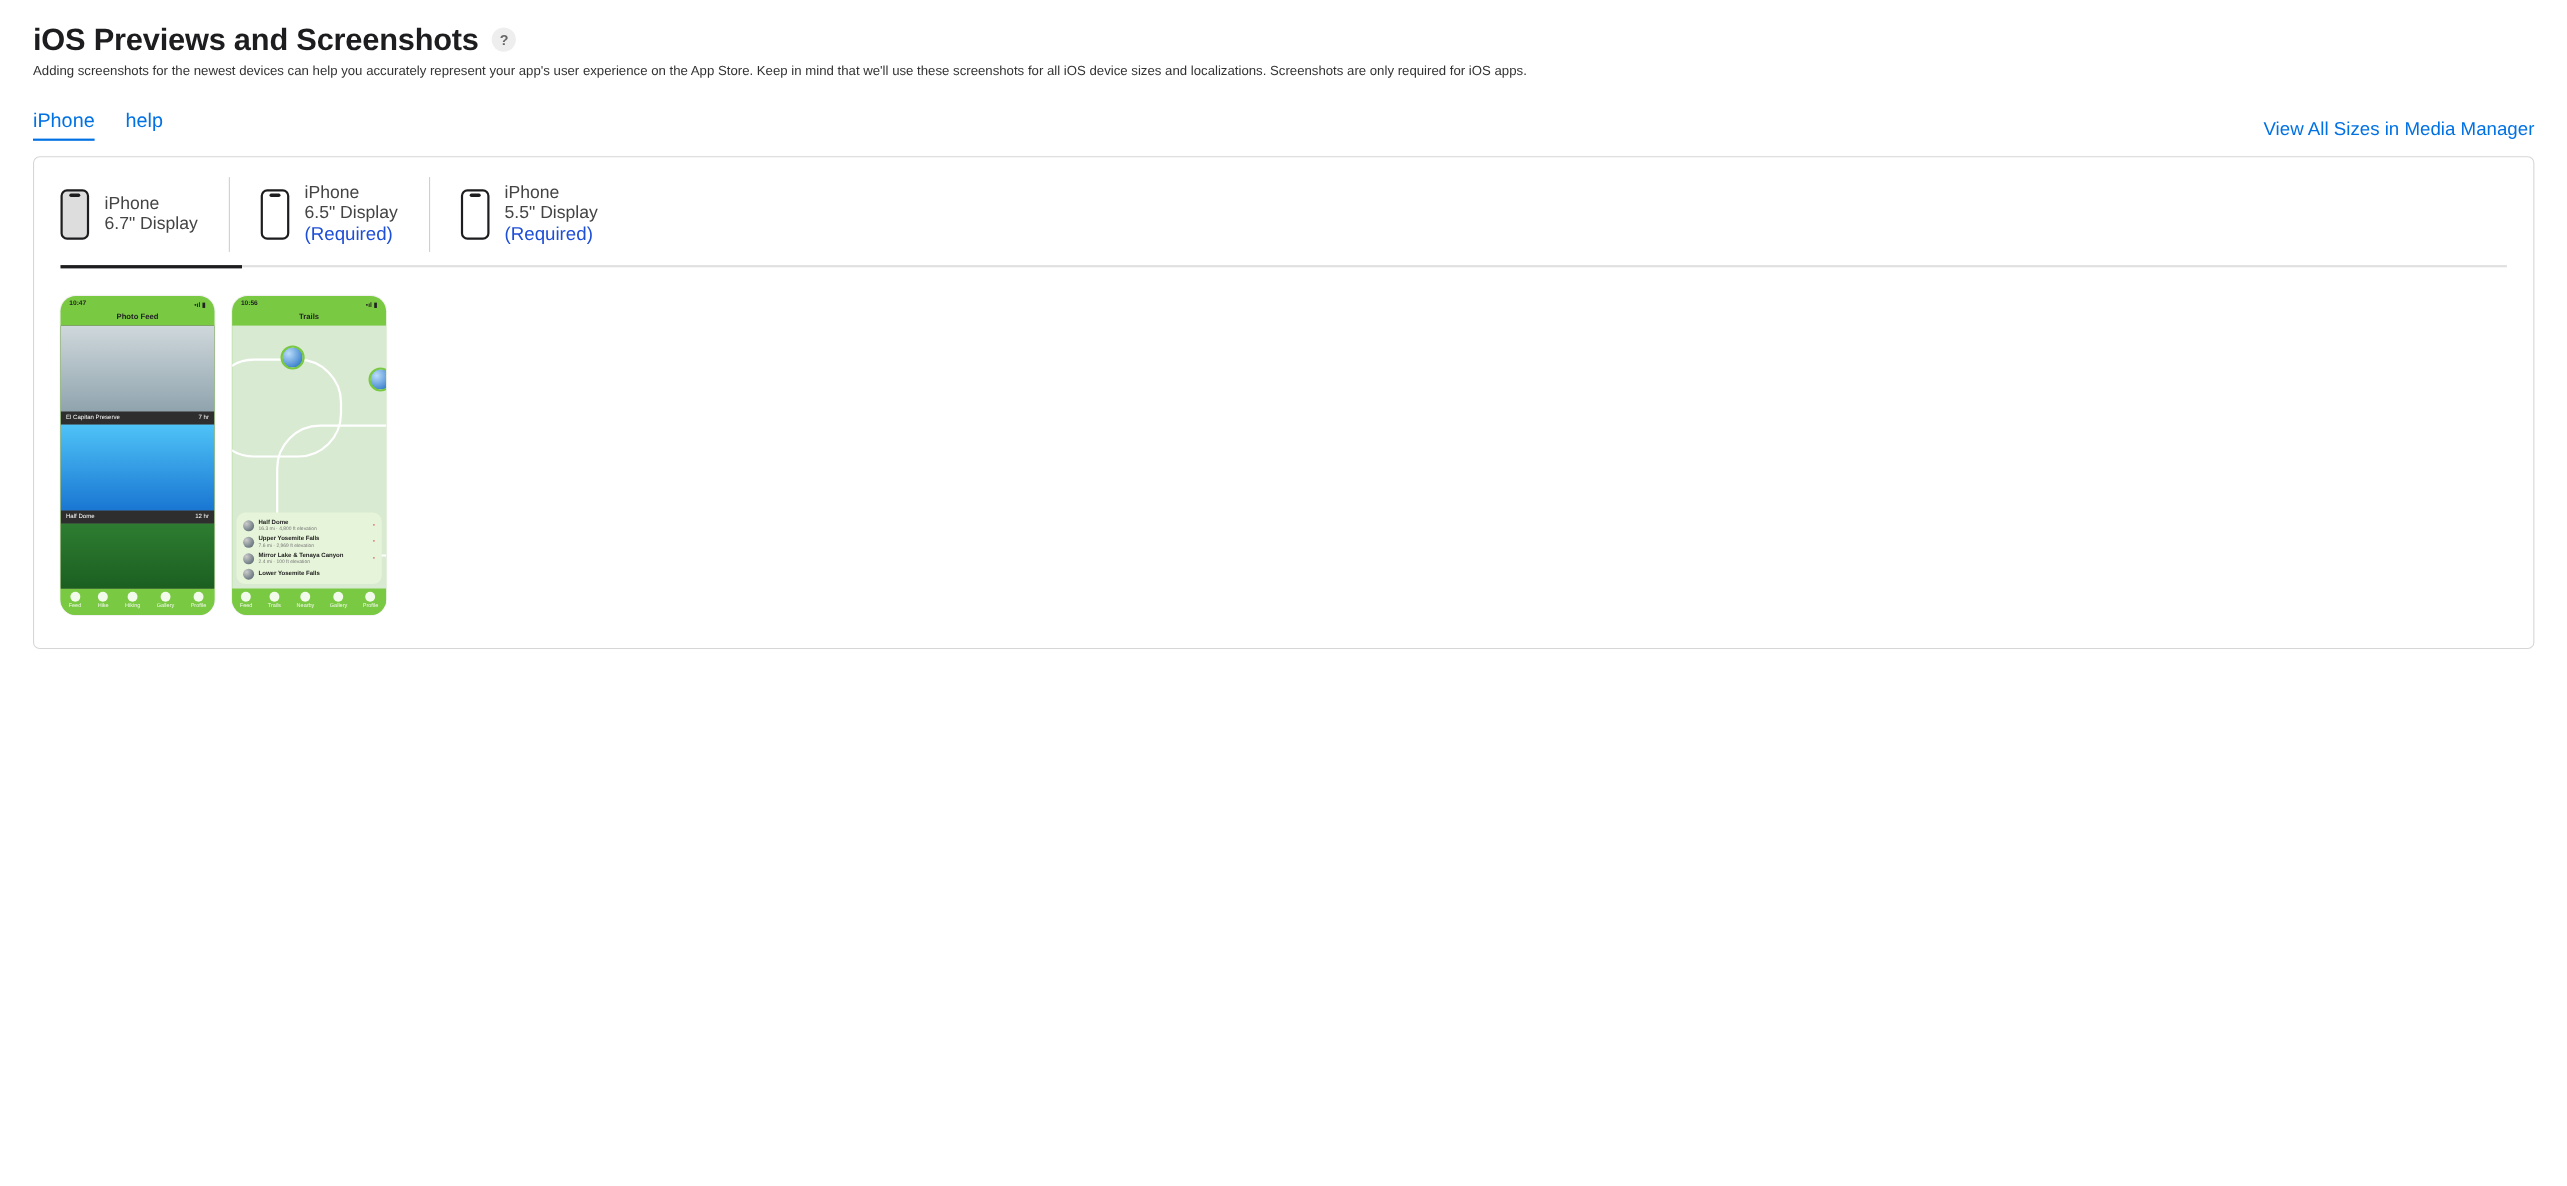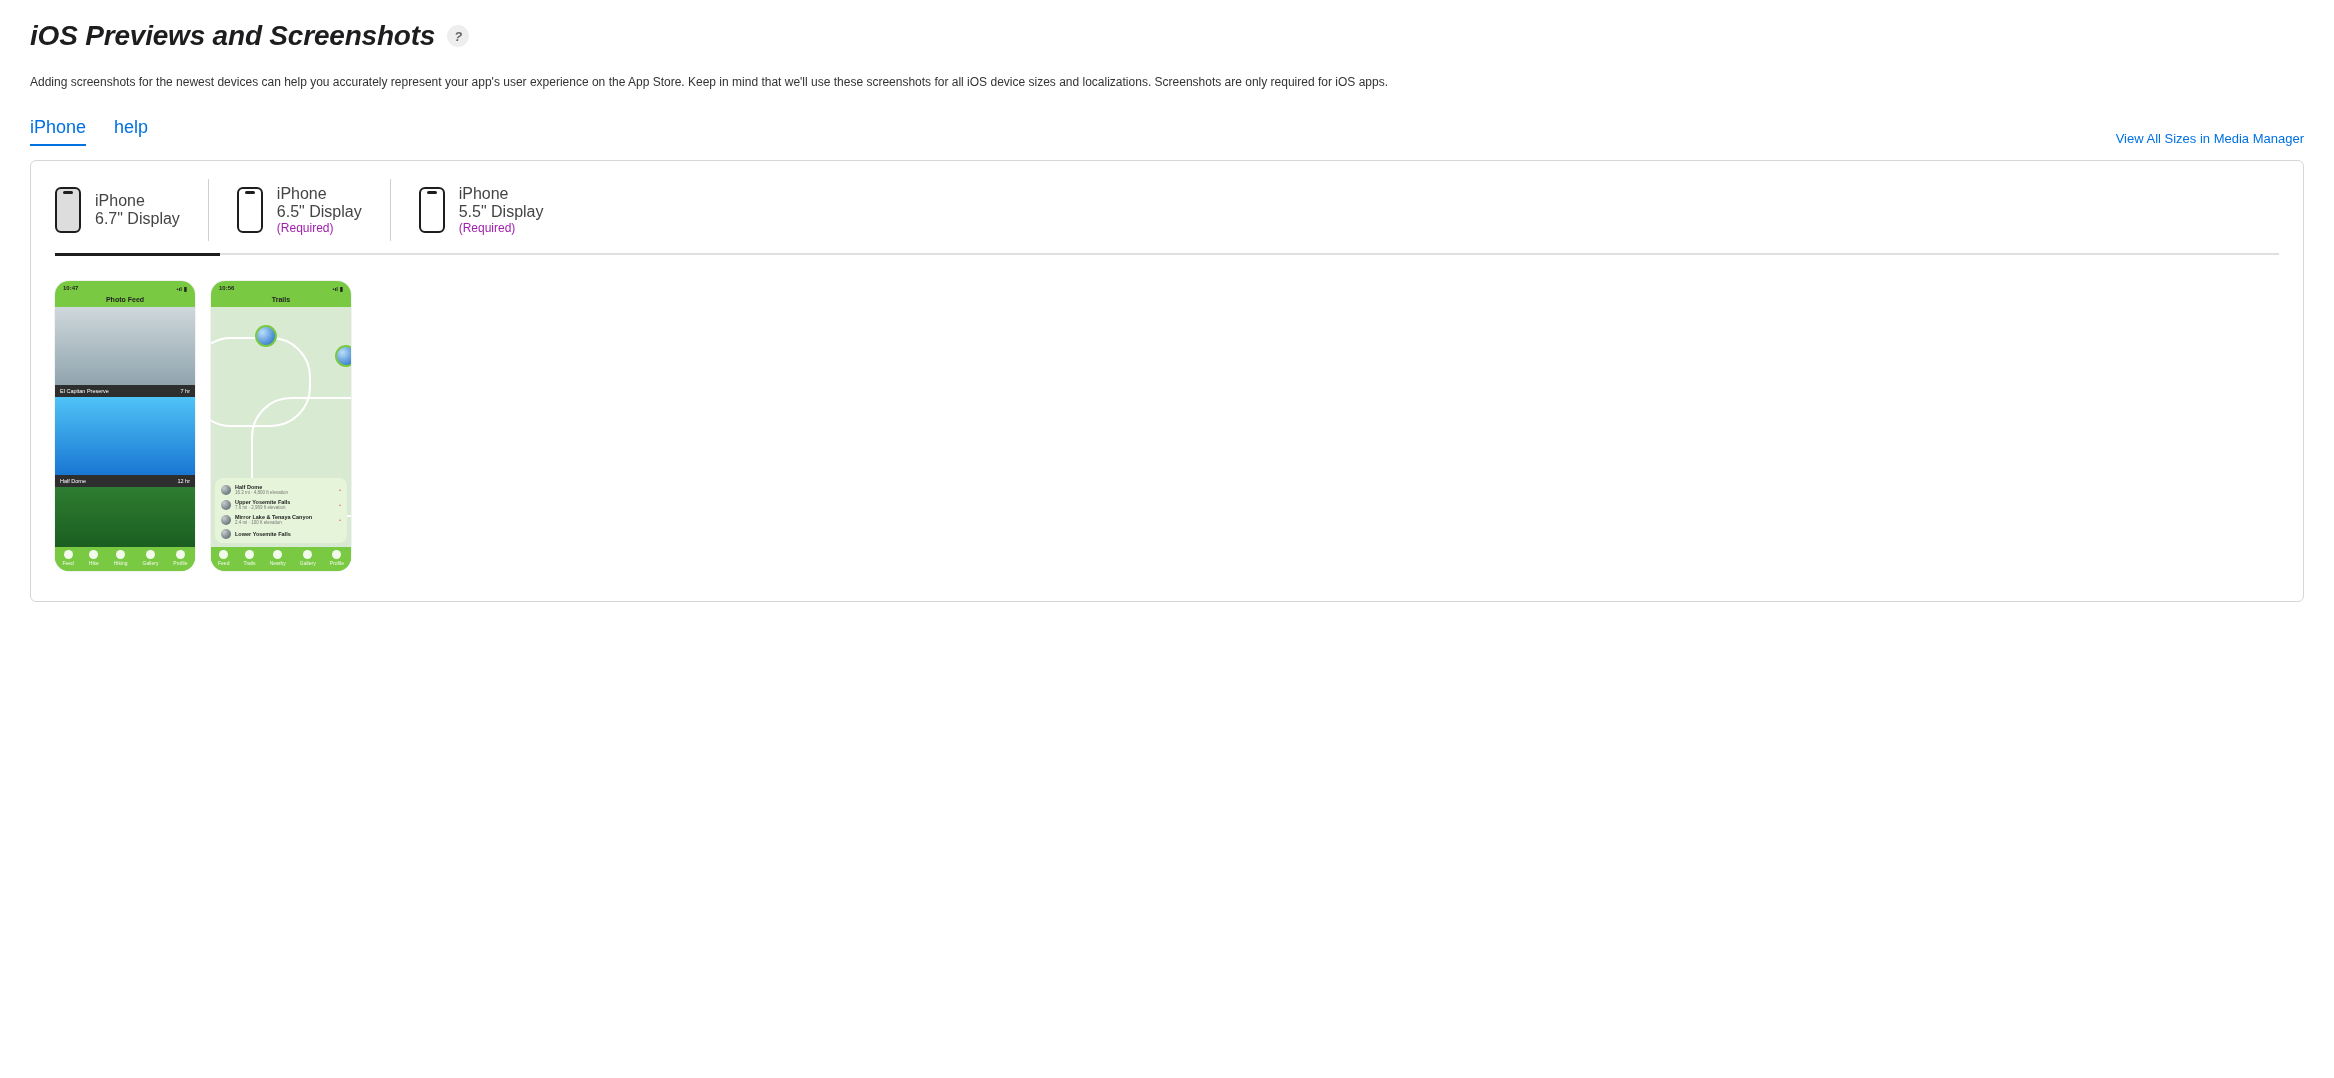--- a/index.html
+++ b/index.html
@@ -6,22 +6,21 @@
   body {
     font-family: -apple-system, BlinkMacSystemFont, "Segoe UI", Helvetica, Arial, sans-serif;
     background: #fff;
     color: #1d1d1f;
     padding: 20px 30px;
   }
   .header-row {
     display: flex;
     align-items: center;
     gap: 12px;
-    margin-bottom: 22px;
-    font-style: italic;
+    margin-bottom: 4px;
   }
   h1 {
     font-size: 28px;
     font-weight: 700;
     letter-spacing: -0.2px;
   }
   .help-badge {
     width: 22px;
     height: 22px;
     border-radius: 50%;
@@ -50,21 +49,21 @@
   .tab {
     font-size: 18px;
     color: #0071e3;
     padding-bottom: 6px;
     border-bottom: 2px solid transparent;
     cursor: pointer;
   }
   .tab.active { border-bottom-color: #0071e3; font-weight: 500; }
   .media-link {
     color: #0071e3;
-    font-size: 13px;
+    font-size: 17px;
     cursor: pointer;
   }
   .panel {
     border: 1px solid #d6d6d6;
     border-radius: 6px;
     padding: 18px 24px 30px;
     min-height: 440px;
   }
   .size-strip {
     display: flex;
@@ -75,21 +74,21 @@
     align-items: center;
     gap: 14px;
     padding: 6px 28px 6px 0;
     border-right: 1px solid #cfcfcf;
     margin-right: 28px;
   }
   .size-cell:last-of-size { border-right: none; }
   .size-cell.selected { }
   .size-text .device { font-size: 16px; color: #444; }
   .size-text .display { font-size: 16px; color: #444; }
-  .size-text .required { font-size: 12px; color: #a21caf; }
+  .size-text .required { font-size: 17px; color: #1d4ed8; }
   .device-icon {
     width: 26px;
     height: 46px;
     border: 2px solid #1d1d1f;
     border-radius: 6px;
     position: relative;
     background: #fff;
     flex-shrink: 0;
   }
   .device-icon.filled { background: #ddd; }

